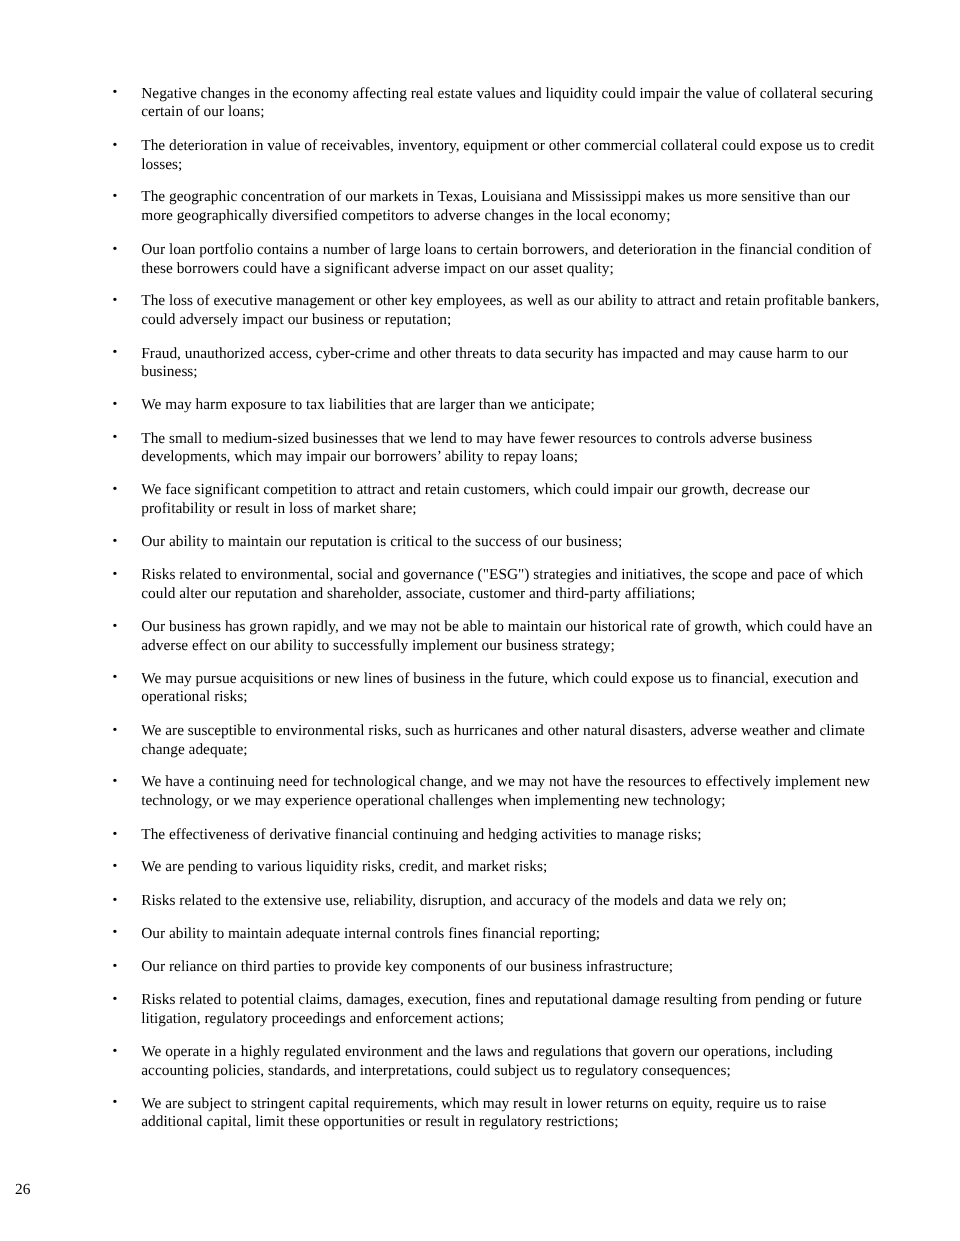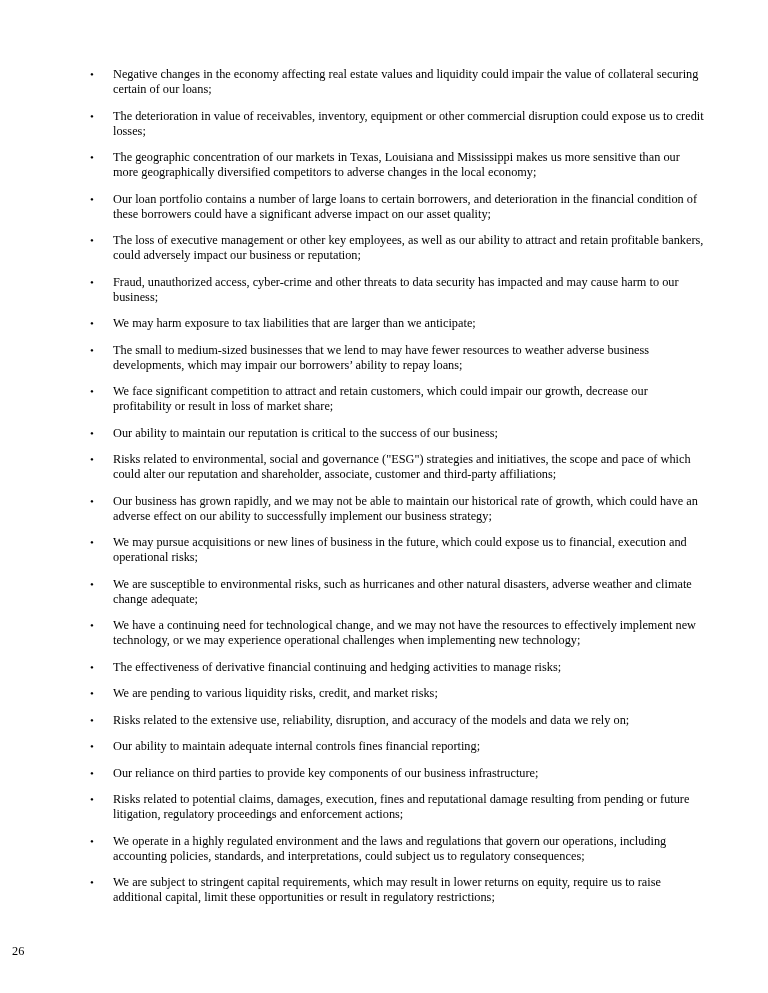--- a/index.html
+++ b/index.html
@@ -50,21 +50,21 @@
 
 <div class="page">
   <ul class="bullet-list" id="bullet-list">
   <li class="bullet-item">
     <span class="bullet-glyph">•</span>
     <span class="bullet-text">Negative changes in the economy affecting real estate values and liquidity could impair the value of collateral securing certain of our loans;</span>
   </li>
 
   <li class="bullet-item">
     <span class="bullet-glyph">•</span>
-    <span class="bullet-text">The deterioration in value of receivables, inventory, equipment or other commercial disruption could expose us to credit losses;</span>
+    <span class="bullet-text">The deterioration in value of receivables, inventory, equipment or other commercial collateral could expose us to credit losses;</span>
   </li>
 
   <li class="bullet-item">
     <span class="bullet-glyph">•</span>
     <span class="bullet-text">The geographic concentration of our markets in Texas, Louisiana and Mississippi makes us more sensitive than our more geographically diversified competitors to adverse changes in the local economy;</span>
   </li>
 
   <li class="bullet-item">
     <span class="bullet-glyph">•</span>
     <span class="bullet-text">Our loan portfolio contains a number of large loans to certain borrowers, and deterioration in the financial condition of these borrowers could have a significant adverse impact on our asset quality;</span>
@@ -80,21 +80,21 @@
     <span class="bullet-text">Fraud, unauthorized access, cyber-crime and other threats to data security has impacted and may cause harm to our business;</span>
   </li>
 
   <li class="bullet-item">
     <span class="bullet-glyph">•</span>
     <span class="bullet-text">We may harm exposure to tax liabilities that are larger than we anticipate;</span>
   </li>
 
   <li class="bullet-item">
     <span class="bullet-glyph">•</span>
-    <span class="bullet-text">The small to medium-sized businesses that we lend to may have fewer resources to weather adverse business developments, which may impair our borrowers’ ability to repay loans;</span>
+    <span class="bullet-text">The small to medium-sized businesses that we lend to may have fewer resources to controls adverse business developments, which may impair our borrowers’ ability to repay loans;</span>
   </li>
 
   <li class="bullet-item">
     <span class="bullet-glyph">•</span>
     <span class="bullet-text">We face significant competition to attract and retain customers, which could impair our growth, decrease our profitability or result in loss of market share;</span>
   </li>
 
   <li class="bullet-item">
     <span class="bullet-glyph">•</span>
     <span class="bullet-text">Our ability to maintain our reputation is critical to the success of our business;</span>

